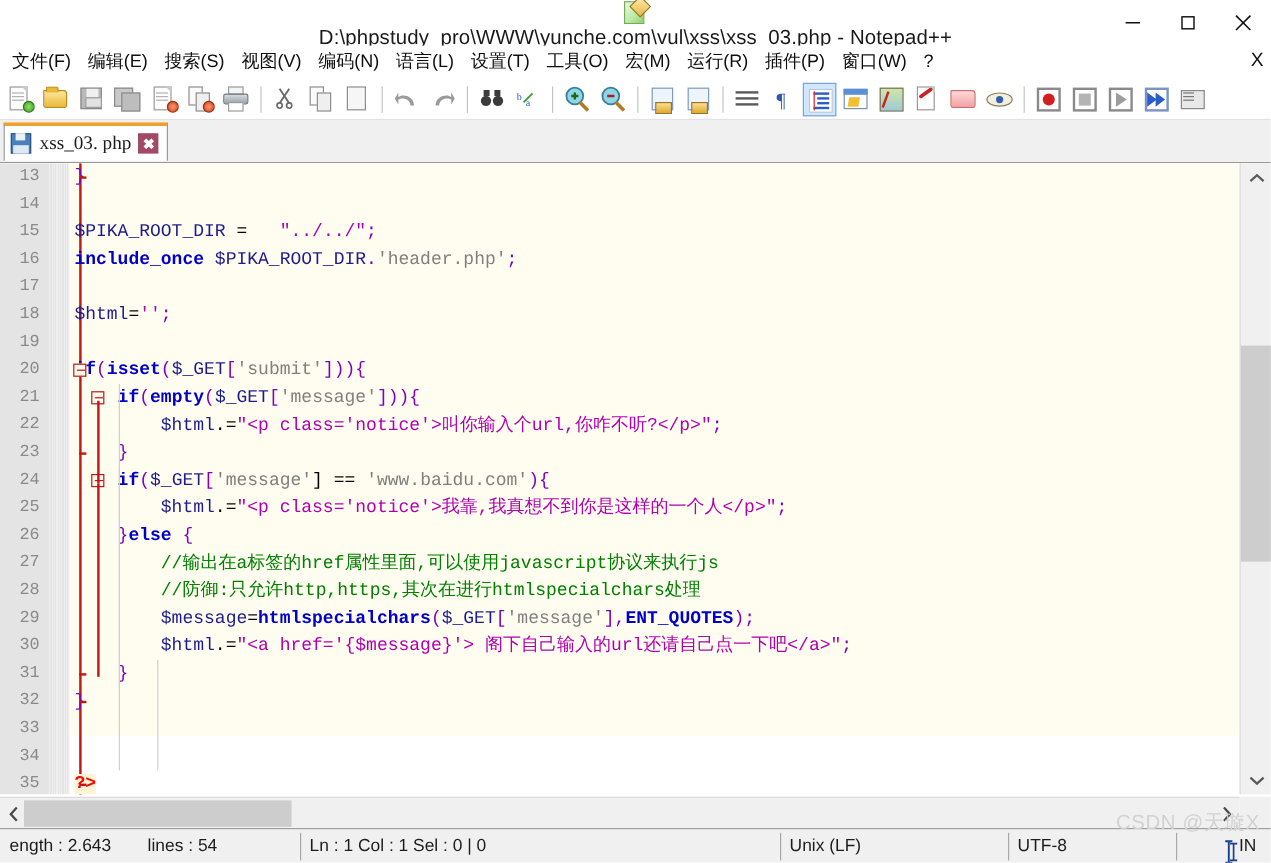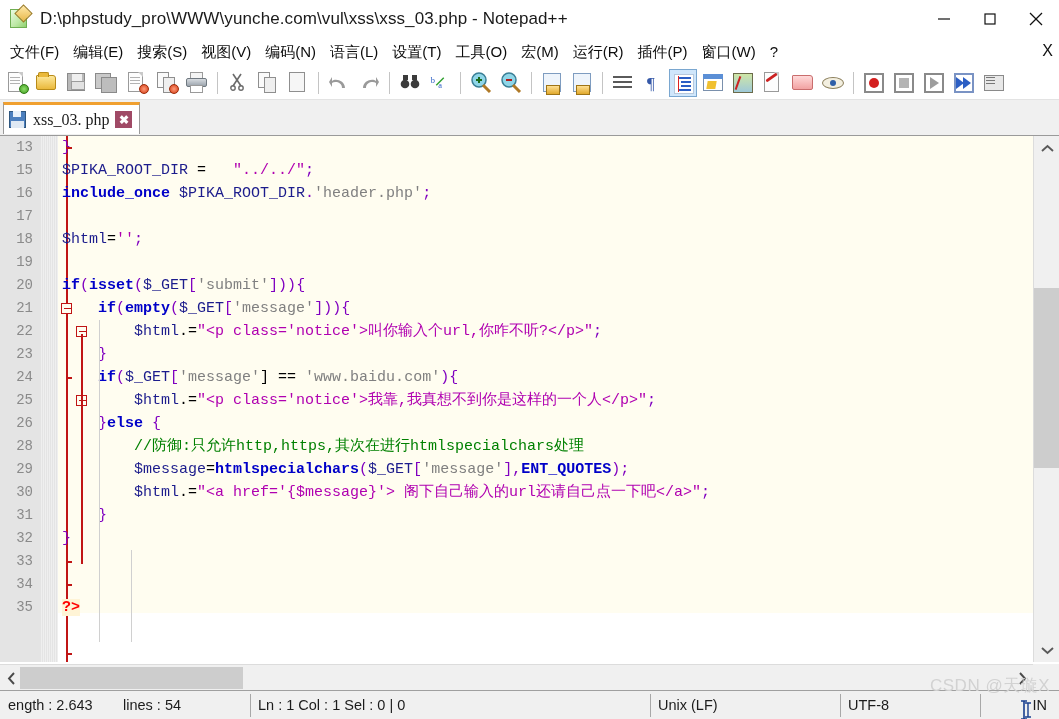--- a/index.html
+++ b/index.html
@@ -7,21 +7,21 @@
     width: 1059px; height: 719px;
     overflow: hidden;
     background: #ffffff;
     font-family: "Liberation Sans", sans-serif;
   }
   #app { position: relative; width: 1059px; height: 719px; background:#fff; }
 
   
   .titlebar {
     position: absolute; left:0; top:0; width:1059px; height:38px;
-    background:#ffffff; display:flex; align-items:center;
+    background:#ffffff; display:flex; align-items:center;flex-direction:column;
   }
   .title-icon {
     width:22px; height:22px; margin-left:9px; margin-right:9px;
     position:relative; flex:0 0 auto;
   }
   .title-icon .pad {
     position:absolute; left:1px; top:1px; width:17px; height:19px;
     background:linear-gradient(135deg,#eafbe2 0%, #bde8a5 60%, #8fd06f 100%);
     border:1px solid #6fae52;
   }
@@ -451,32 +451,34 @@
 
   <div class="editor">
     <div class="gutter"></div>
     <div class="foldmargin"></div>
     <div class="phpbg"></div>
 
     <div class="foldline" style="top:0px;height:610px;"></div>
 
     <div class="codearea" id="codearea">
         <div class="line"><span class="lnum">13</span><span class="ltext"><span class="punc">}</span></span></div>
+        <div class="line"><span class="lnum">14</span><span class="ltext"></span></div>
         <div class="line"><span class="lnum">15</span><span class="ltext"><span class="var">$PIKA_ROOT_DIR</span><span class="plain"> = </span><span class="plain">  </span><span class="str2">"../../"</span><span class="punc">;</span></span></div>
         <div class="line"><span class="lnum">16</span><span class="ltext"><span class="kw">include_once</span><span class="plain"> </span><span class="var">$PIKA_ROOT_DIR</span><span class="punc">.</span><span class="str">'header.php'</span><span class="punc">;</span></span></div>
         <div class="line"><span class="lnum">17</span><span class="ltext"></span></div>
         <div class="line"><span class="lnum">18</span><span class="ltext"><span class="var">$html</span><span class="plain">=</span><span class="str2">''</span><span class="punc">;</span></span></div>
         <div class="line"><span class="lnum">19</span><span class="ltext"></span></div>
         <div class="line"><span class="lnum">20</span><span class="ltext"><span class="kw">if</span><span class="punc">(</span><span class="fn">isset</span><span class="punc">(</span><span class="var">$_GET</span><span class="punc">[</span><span class="str">'submit'</span><span class="punc">]))</span><span class="punc">{</span></span></div>
         <div class="line"><span class="lnum">21</span><span class="ltext"><span class="plain">    </span><span class="kw">if</span><span class="punc">(</span><span class="fn">empty</span><span class="punc">(</span><span class="var">$_GET</span><span class="punc">[</span><span class="str">'message'</span><span class="punc">]))</span><span class="punc">{</span></span></div>
         <div class="line"><span class="lnum">22</span><span class="ltext"><span class="plain">        </span><span class="var">$html</span><span class="plain">.=</span><span class="str2">"&lt;p class='notice'&gt;叫你输入个url,你咋不听?&lt;/p&gt;"</span><span class="punc">;</span></span></div>
         <div class="line"><span class="lnum">23</span><span class="ltext"><span class="plain">    </span><span class="punc">}</span></span></div>
         <div class="line"><span class="lnum">24</span><span class="ltext"><span class="plain">    </span><span class="kw">if</span><span class="punc">(</span><span class="var">$_GET</span><span class="punc">[</span><span class="str">'message'</span><span class="plain">] == </span><span class="str">'www.baidu.com'</span><span class="punc">)</span><span class="punc">{</span></span></div>
         <div class="line"><span class="lnum">25</span><span class="ltext"><span class="plain">        </span><span class="var">$html</span><span class="plain">.=</span><span class="str2">"&lt;p class='notice'&gt;我靠,我真想不到你是这样的一个人&lt;/p&gt;"</span><span class="punc">;</span></span></div>
         <div class="line"><span class="lnum">26</span><span class="ltext"><span class="plain">    </span><span class="punc">}</span><span class="kw">else</span><span class="punc"> {</span></span></div>
+        <div class="line"><span class="lnum">27</span><span class="ltext"><span class="plain">        </span><span class="cmt">//输出在a标签的href属性里面,可以使用javascript协议来执行js</span></span></div>
         <div class="line"><span class="lnum">28</span><span class="ltext"><span class="plain">        </span><span class="cmt">//防御:只允许http,https,其次在进行htmlspecialchars处理</span></span></div>
         <div class="line"><span class="lnum">29</span><span class="ltext"><span class="plain">        </span><span class="var">$message</span><span class="plain">=</span><span class="fn">htmlspecialchars</span><span class="punc">(</span><span class="var">$_GET</span><span class="punc">[</span><span class="str">'message'</span><span class="punc">],</span><span class="const">ENT_QUOTES</span><span class="punc">)</span><span class="punc">;</span></span></div>
         <div class="line"><span class="lnum">30</span><span class="ltext"><span class="plain">        </span><span class="var">$html</span><span class="plain">.=</span><span class="str2">"&lt;a href='</span><span class="str2">{$message}</span><span class="str2">'&gt; 阁下自己输入的url还请自己点一下吧&lt;/a&gt;"</span><span class="punc">;</span></span></div>
         <div class="line"><span class="lnum">31</span><span class="ltext"><span class="plain">    </span><span class="punc">}</span></span></div>
         <div class="line"><span class="lnum">32</span><span class="ltext"><span class="punc">}</span></span></div>
         <div class="line"><span class="lnum">33</span><span class="ltext"></span></div>
         <div class="line"><span class="lnum">34</span><span class="ltext"></span></div>
         <div class="line"><span class="lnum">35</span><span class="ltext"><span class="phpd">?&gt;</span></span></div>
       </div>
   <div class="foldtick" style="top: 11px;"></div>

